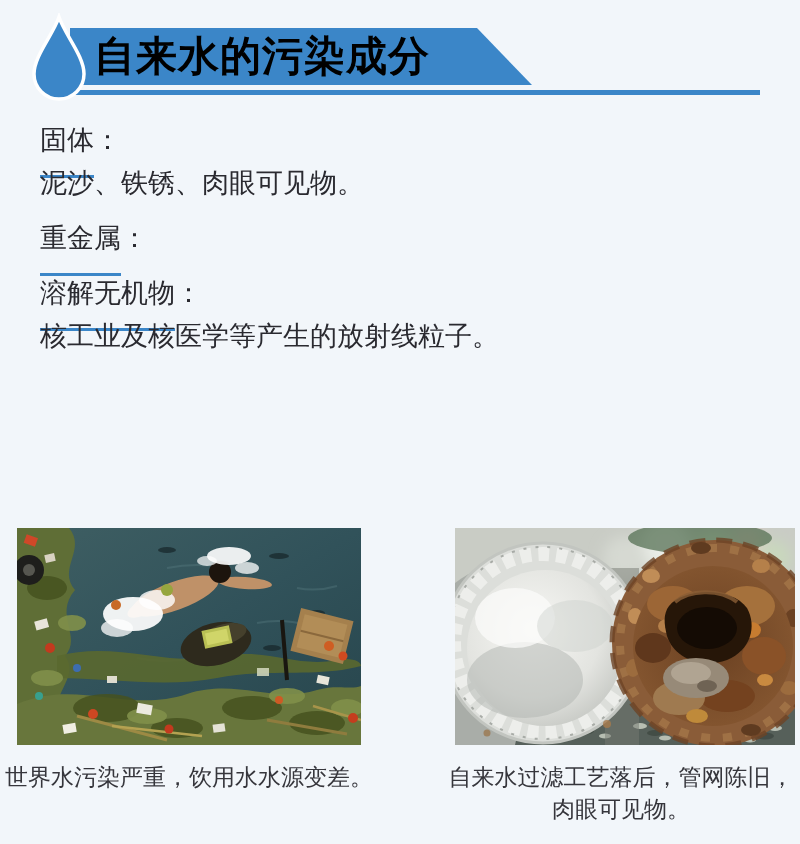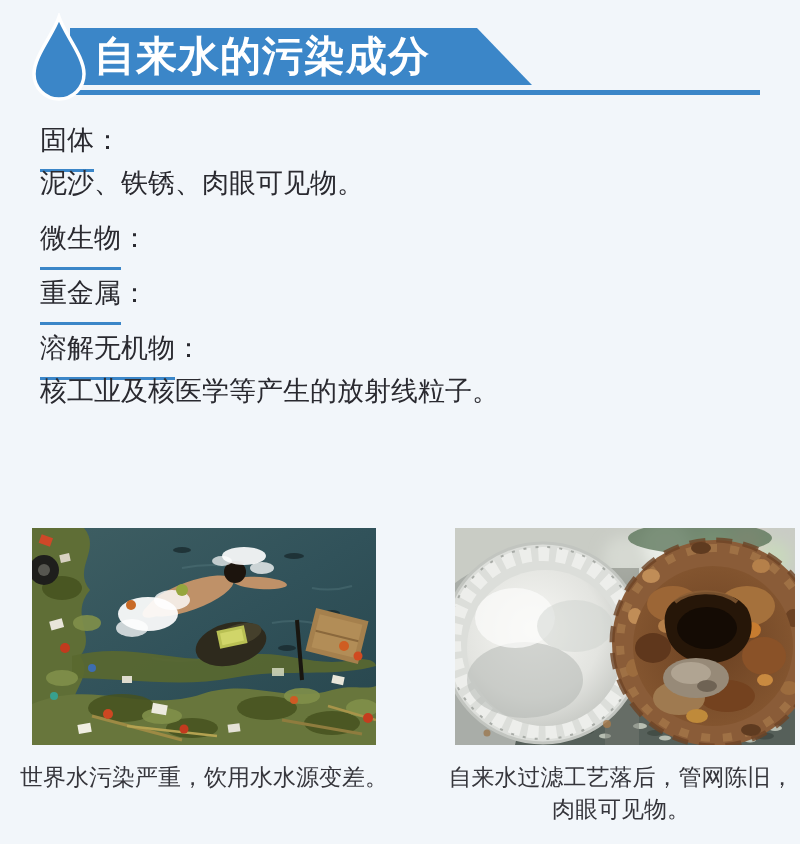--- a/index.html
+++ b/index.html
@@ -14,37 +14,37 @@
     overflow:hidden;color:var(--ink);
   }
   
   .banner{
     position:absolute;left:70px;top:28px;width:462px;height:57px;
     background:var(--accent);
     -webkit-clip-path:polygon(0 0, calc(100% - 55px) 0, 100% 100%, 0 100%);
     clip-path:polygon(0 0, calc(100% - 55px) 0, 100% 100%, 0 100%);
   }
   .banner h1{
-    font-size:41px;font-weight:bold;color:#ffffff;line-height:57px;
+    font-size:41px;font-weight:bold;color:#000000;line-height:57px;
     padding-left:24px;letter-spacing:1px;white-space:nowrap;
   }
   .rule{
     position:absolute;left:60px;top:90px;width:700px;height:5px;
     background:var(--accent);
   }
   .drop{position:absolute;left:27px;top:13px;}
   
   .sections{position:absolute;left:40px;top:122px;width:720px;}
   .sec{margin-bottom:19px;}
   .sec-h{font-size:27px;line-height:36px;color:var(--ink);}
-  .sec-h .ht{border-bottom:3px solid var(--accent);padding-bottom:14px;}
+  .sec-h .ht{border-bottom:3px solid var(--accent);padding-bottom:20px;}
   .sec-b{font-size:27px;line-height:36px;margin-top:7px;color:var(--ink);white-space:nowrap;}
   
   figure{position:absolute;top:528px;}
-  .fig-left{left:32px;width:344px;}
+  .fig-left{left:17px;width:344px;}
   .fig-right{left:419px;width:368px;padding-left:36px;}
   .photo{display:block;line-height:0;}
   figcaption{
     position:relative;margin-top:16px;text-align:center;
     font-size:23px;line-height:32px;color:#36363c;white-space:nowrap;
   }
   figcaption div{position:relative;left:50%;transform:translateX(-50%);display:inline-block;white-space:nowrap;}
   figcaption .cap2{display:block;}
 </style>
 </head>
@@ -63,21 +63,20 @@
   </div>
 
   <main class="sections">
 
     <section class="sec">
       <div class="sec-h"><span class="ht">固体</span><span>：</span></div>
       <div class="sec-b">泥沙、铁锈、肉眼可见物。</div>
     </section>
 
     <section class="sec">
-      <div class="sec-h"><span class="ht">微生物</span><span>：</span></div>
     </section>
 
     <section class="sec">
       <div class="sec-h"><span class="ht">重金属</span><span>：</span></div>
     </section>
 
     <section class="sec">
       <div class="sec-h"><span class="ht">溶解无机物</span><span>：</span></div>
       <div class="sec-b">核工业及核医学等产生的放射线粒子。</div>
     </section>

